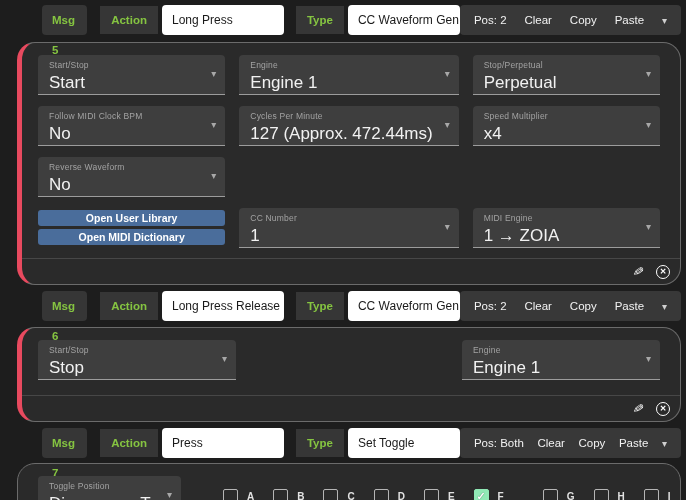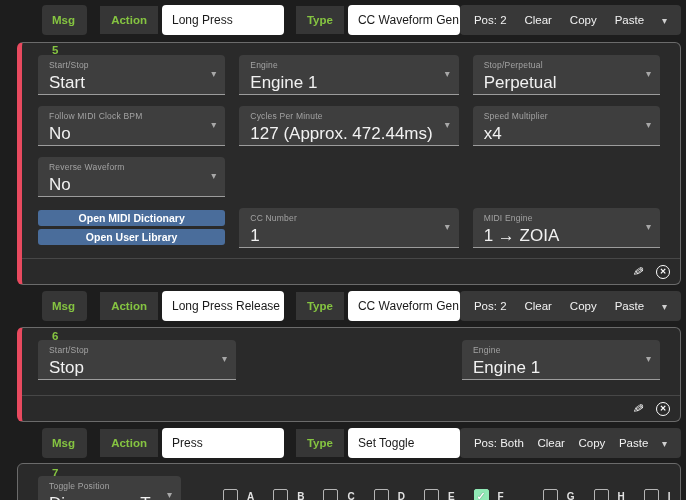--- a/index.html
+++ b/index.html
@@ -34,21 +34,21 @@
   }
   .ops .op { cursor:pointer; }
   .ops .pos { cursor:default; }
   .ops .caret { color:#cfcfcf; font-size:10px; cursor:pointer; }
 
   .panel {
     margin:6px 5px 0 17px;
     background:#2a2a2a;
     border:1px solid #6b6b6b;
     border-left:5px solid #e84a5f;
-    border-radius:6px;
+    border-radius:18px;
     padding:12px 20px 0 16px;
   }
   .panel.no-red { border-left:1px solid #6b6b6b; padding-left:20px; }
   .panel-grid { display:grid; grid-template-columns:repeat(3,1fr); column-gap:14px; row-gap:11px; }
 
   .field {
     position:relative; background:#3e3e3e; border-radius:4px 4px 0 0;
     border-bottom:1px solid #9c9c9c; height:40px; padding:5px 26px 0 11px; cursor:pointer;
   }
   .f-label { font-size:8.5px; color:#a3a3a3; letter-spacing:.2px; white-space:nowrap; overflow:hidden; }
@@ -147,22 +147,22 @@
 
     <div class="field">
       <div class="f-label">Reverse Waveform</div>
       <div class="f-value">No</div>
       <span class="f-caret">▾</span>
     </div>
     <div class="spacer"></div>
     <div class="spacer"></div>
 
     <div class="btn-stack">
+      <button class="blue-btn">Open User Library</button>
       <button class="blue-btn">Open MIDI Dictionary</button>
-      <button class="blue-btn">Open User Library</button>
     </div>
     <div class="field">
       <div class="f-label">CC Number</div>
       <div class="f-value">1</div>
       <span class="f-caret">▾</span>
     </div>
     <div class="field">
       <div class="f-label">MIDI Engine</div>
       <div class="f-value">1 → ZOIA</div>
       <span class="f-caret">▾</span>

